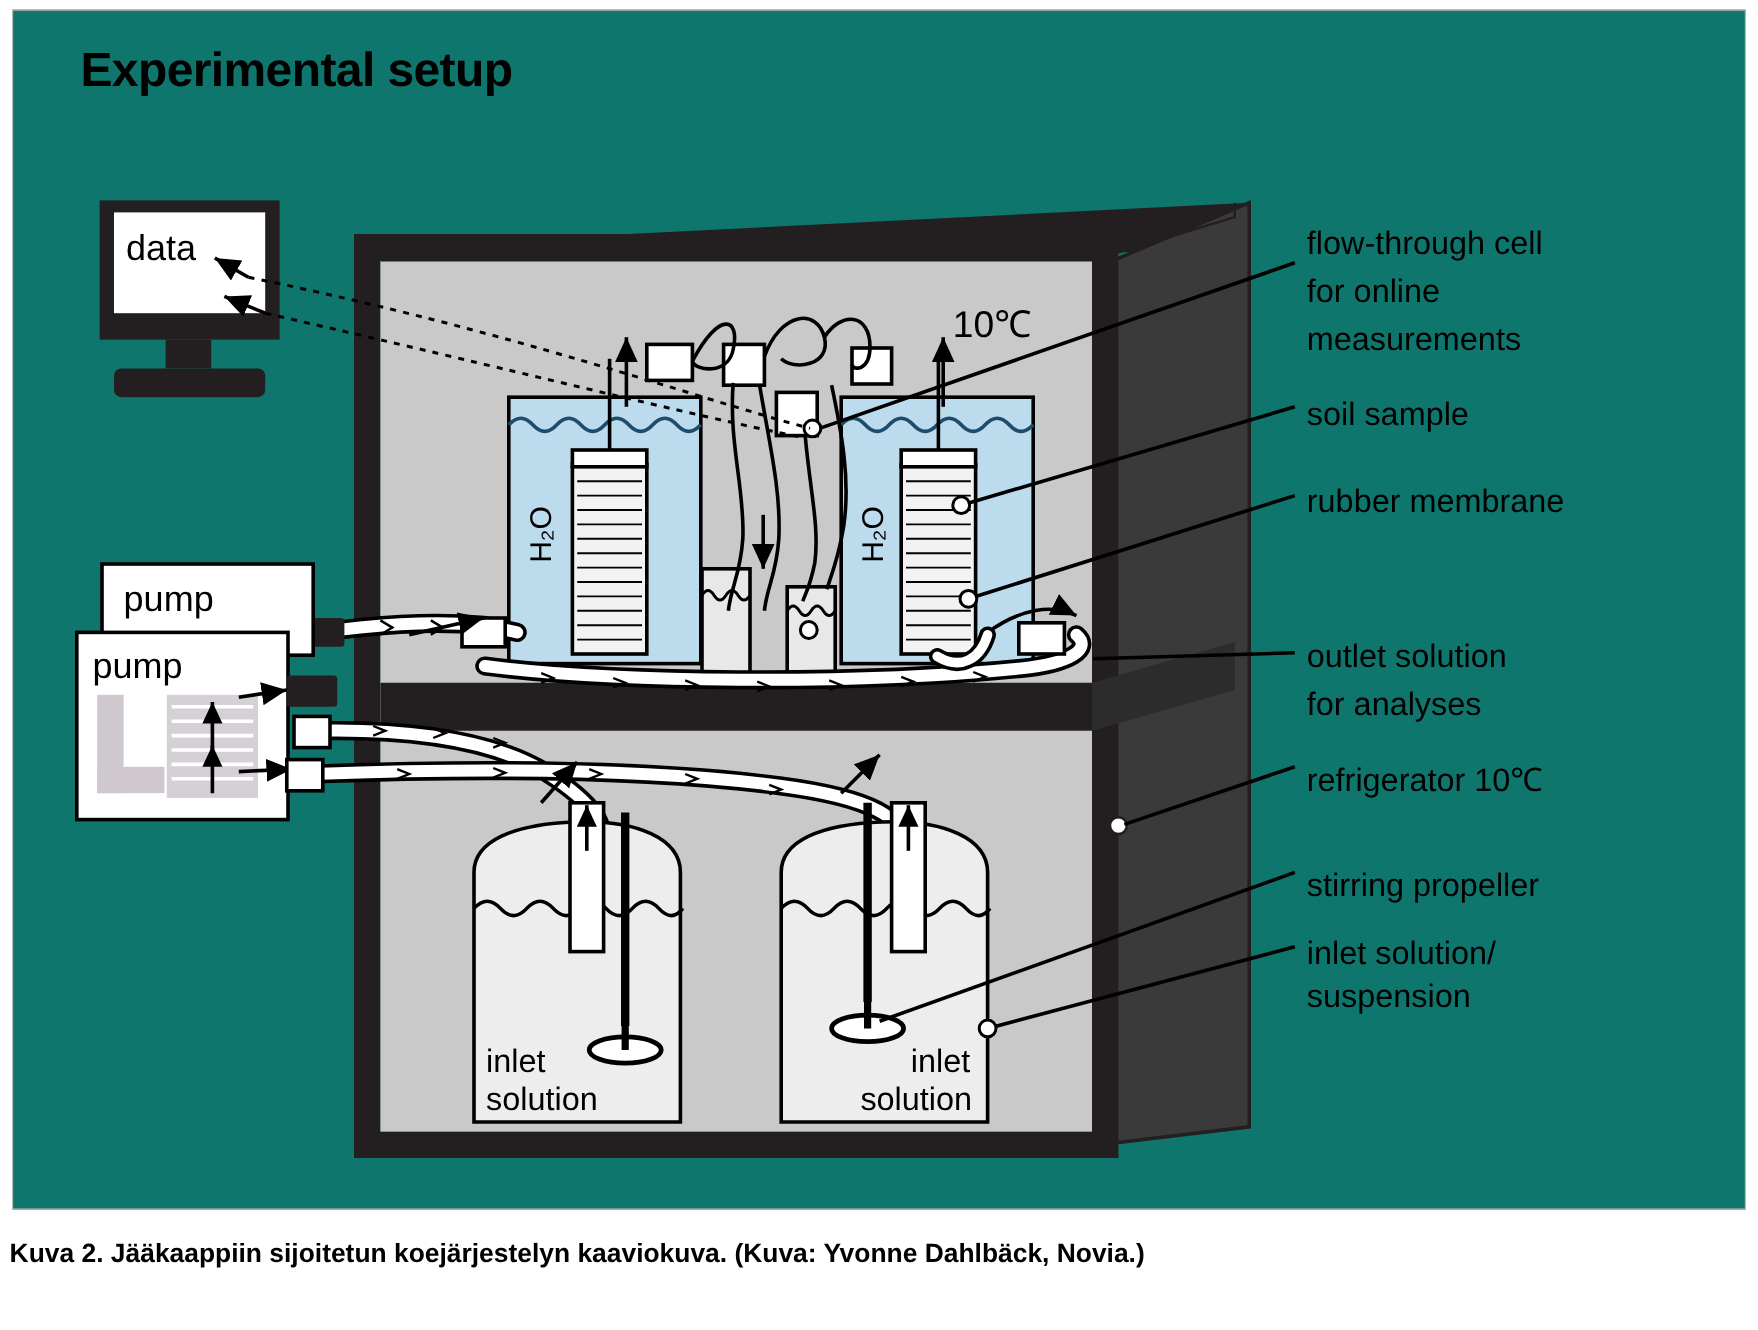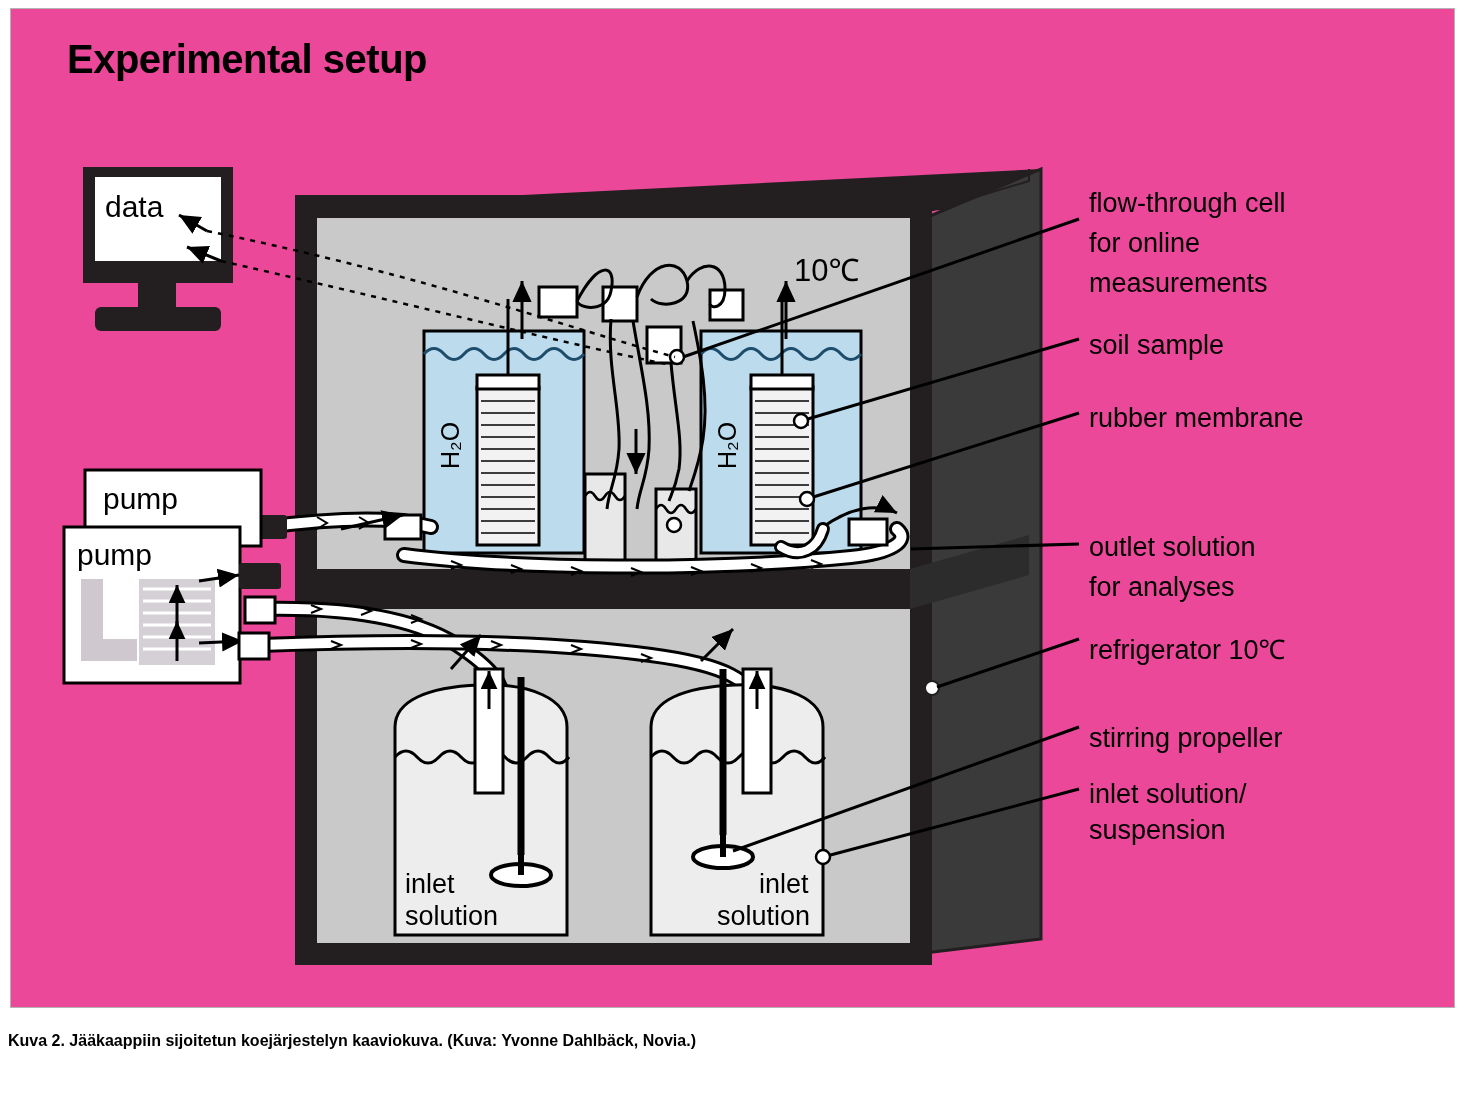--- a/index.html
+++ b/index.html
@@ -15,21 +15,21 @@
     background: #ffffff;
     overflow: hidden;
   }
   
   #figure {
     position: absolute;
     left: 10px;
     top: 8px;
     width: 1445px;
     height: 1000px;
-    background: #ec4899;
+    background: #0f766e;
     border: 1px solid #b4b4b4;
     box-sizing: border-box;
     overflow: hidden;
   }
   #fig-title {
     position: absolute;
     left: 56px;
     top: 28px;
     font-size: 40px;
     font-weight: bold;
@@ -41,21 +41,21 @@
     left: 0; top: 0;
     width: 1445px;
     height: 1000px;
   }
   
   #caption {
     position: absolute;
     left: 8px;
     top: 1032px;
     width: 1440px;
-    font-size: 16px;
+    font-size: 22px;
     font-weight: bold;
     color: #000;
   }
   
   .lbl {
     font-family: "Liberation Sans", sans-serif;
     font-size: 27px;
     fill: #000;
   }
   .lbl-small {

